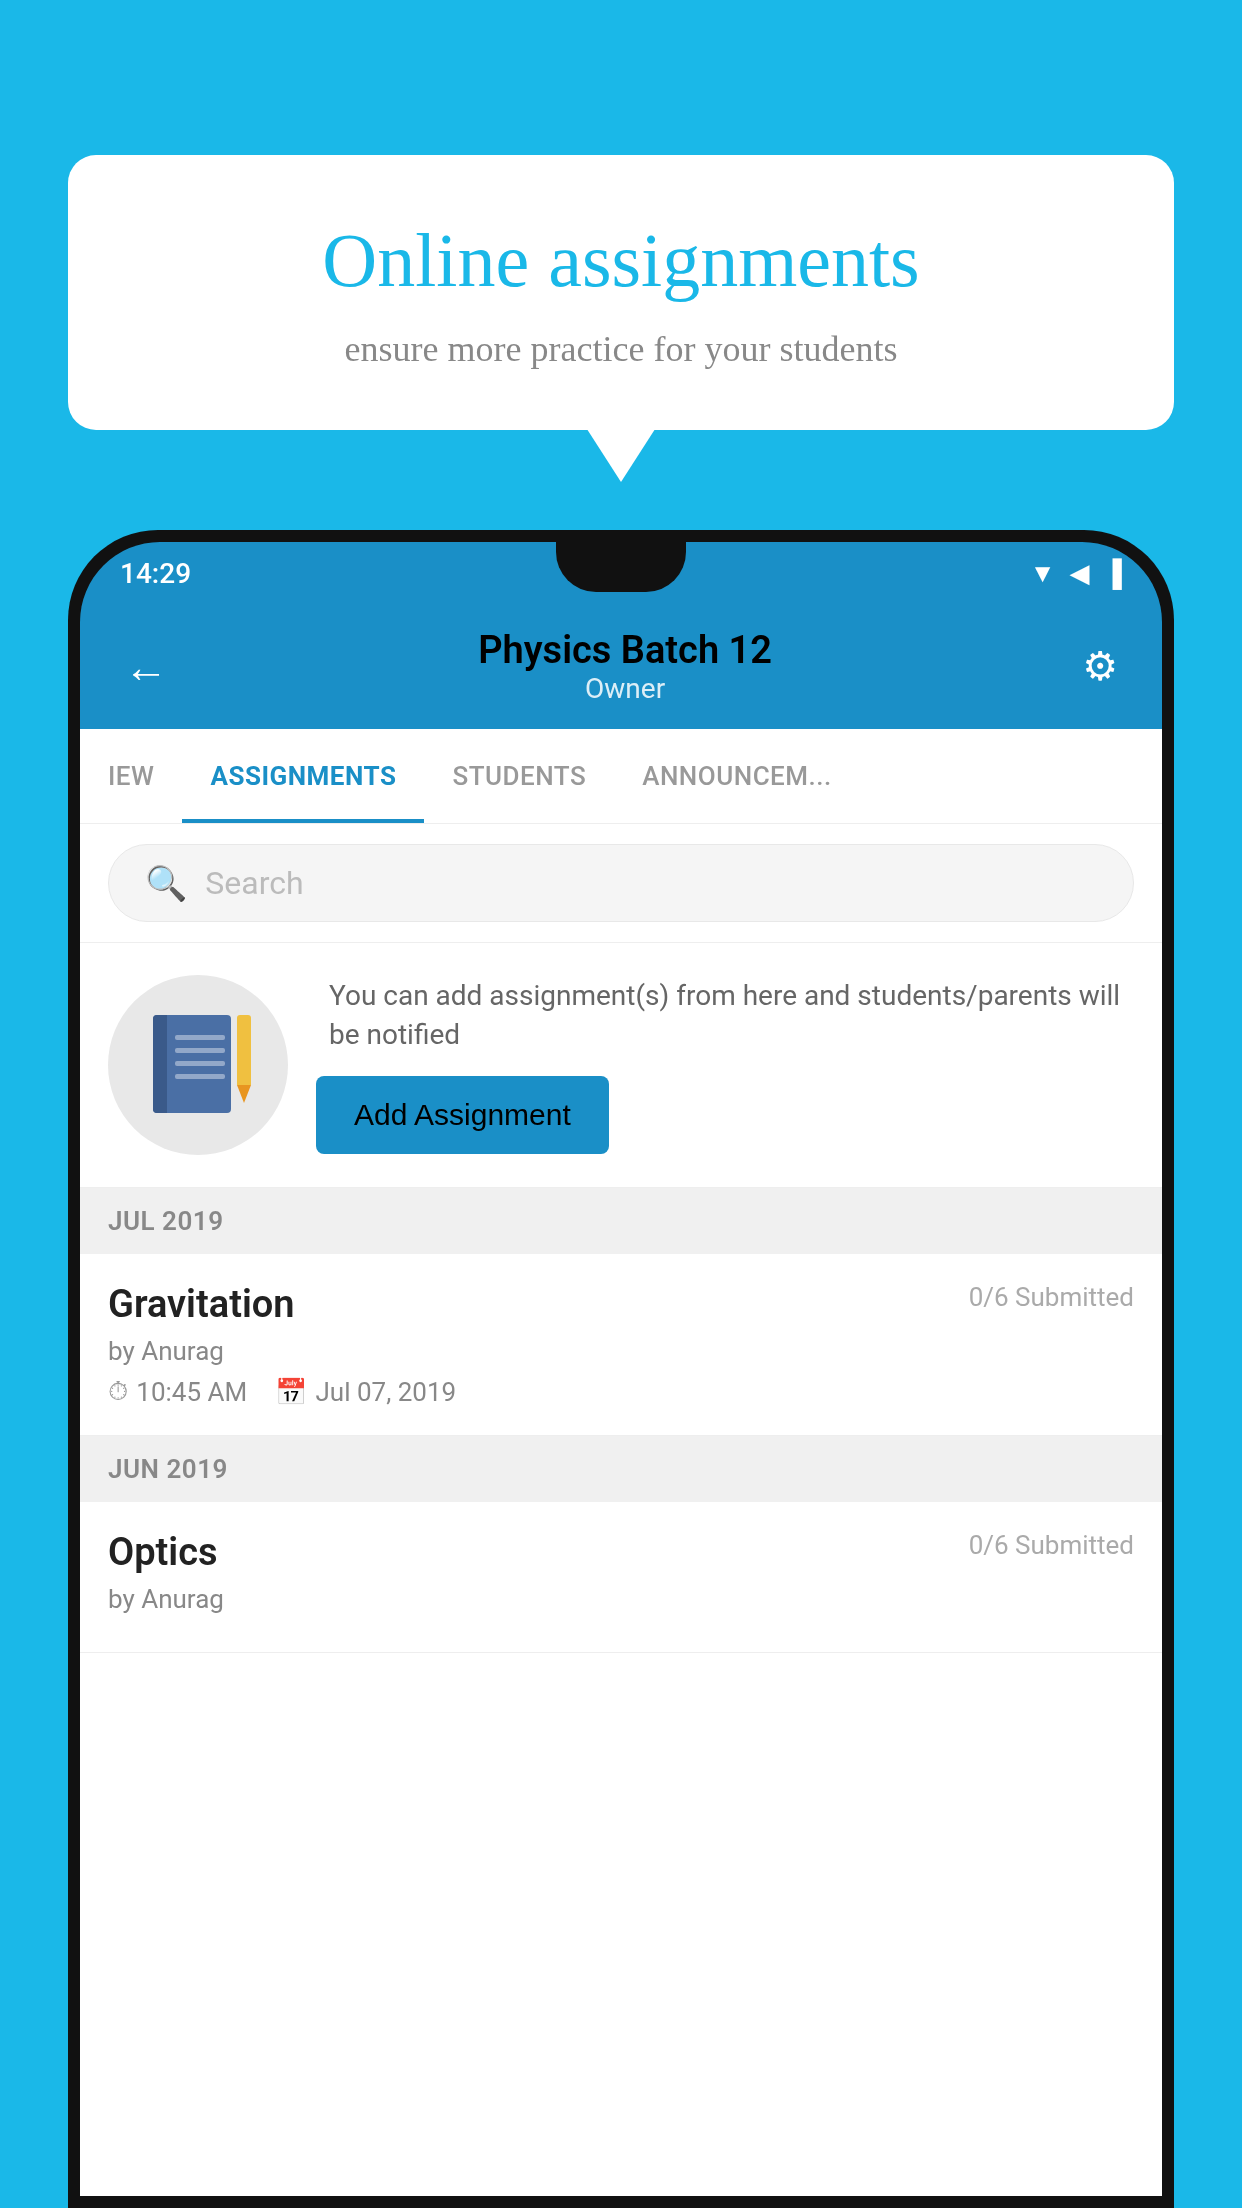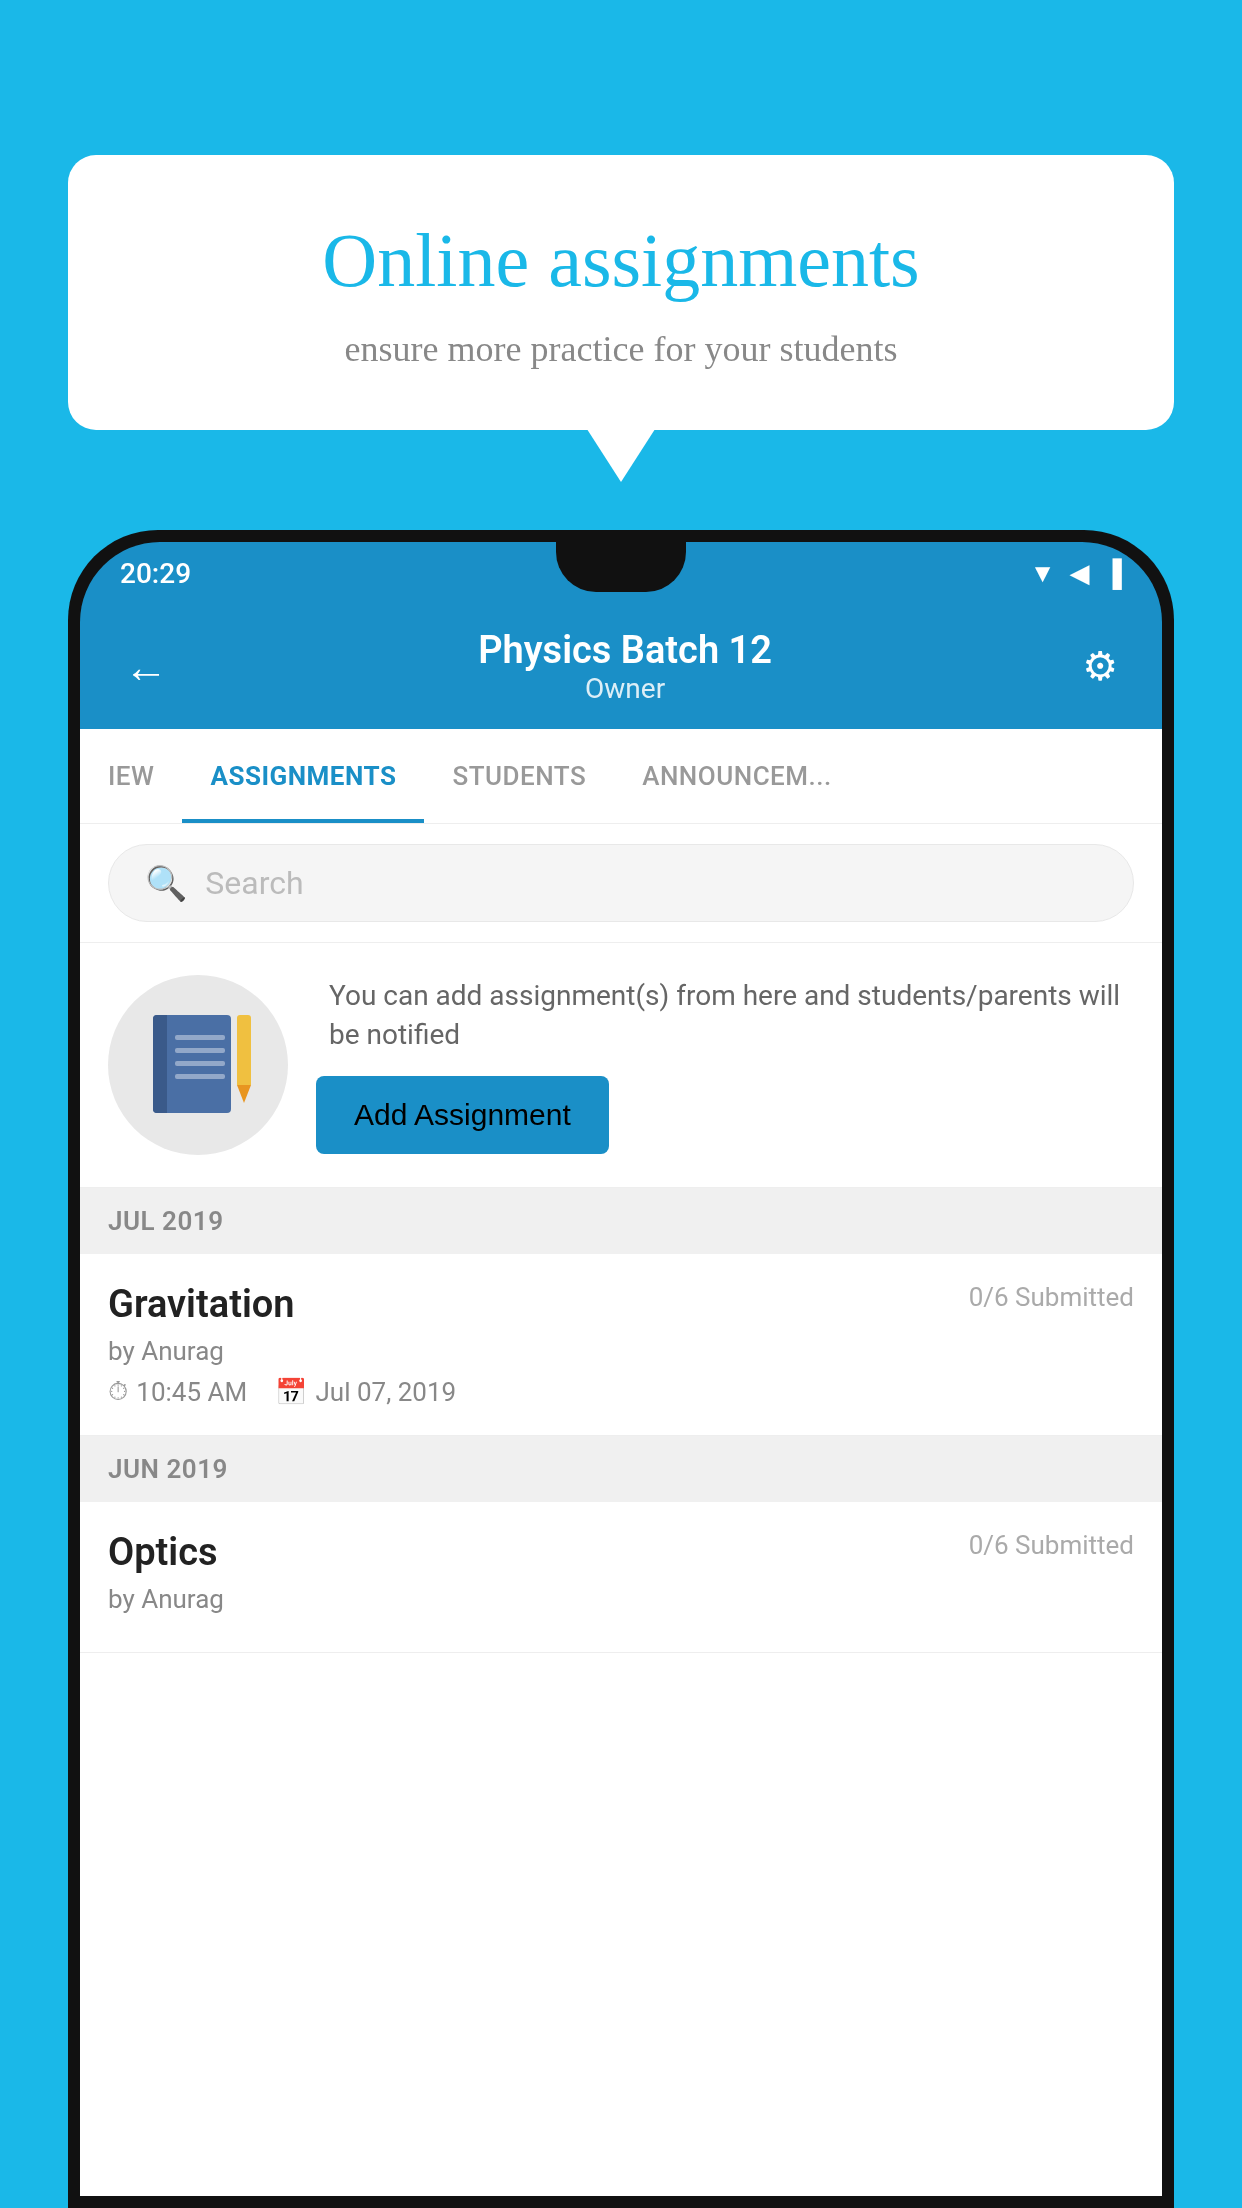--- a/index.html
+++ b/index.html
@@ -125,21 +125,21 @@
       color: white;
       font-size: 44px;
       font-weight: 300;
     }
 
     .app-header .title-block {
       text-align: center;
     }
 
     .app-header .batch-title {
-      color: #ffffff;
+      color: #000000;
       font-size: 38px;
       font-weight: 600;
     }
 
     .app-header .batch-subtitle {
       color: rgba(255,255,255,0.85);
       font-size: 28px;
     }
 
     .app-header .gear-btn {
@@ -392,21 +392,21 @@
     <div class="subtitle">ensure more practice for your students</div>
   </div>
 </div>
 
 <div class="phone-frame">
 
   <div class="phone-inner">
 
     <div class="status-bar">
       <div class="notch"></div>
-      <span class="time">20:29</span>
+      <span class="time">14:29</span>
       <div class="icons">
         <span style="color:white;font-size:26px;">▼</span>
         <span style="color:white;font-size:26px;">◀</span>
         <span style="color:white;font-size:26px;">▐</span>
       </div>
     </div>
 
     <div class="app-header">
       <span class="back-btn">←</span>
       <div class="title-block">

